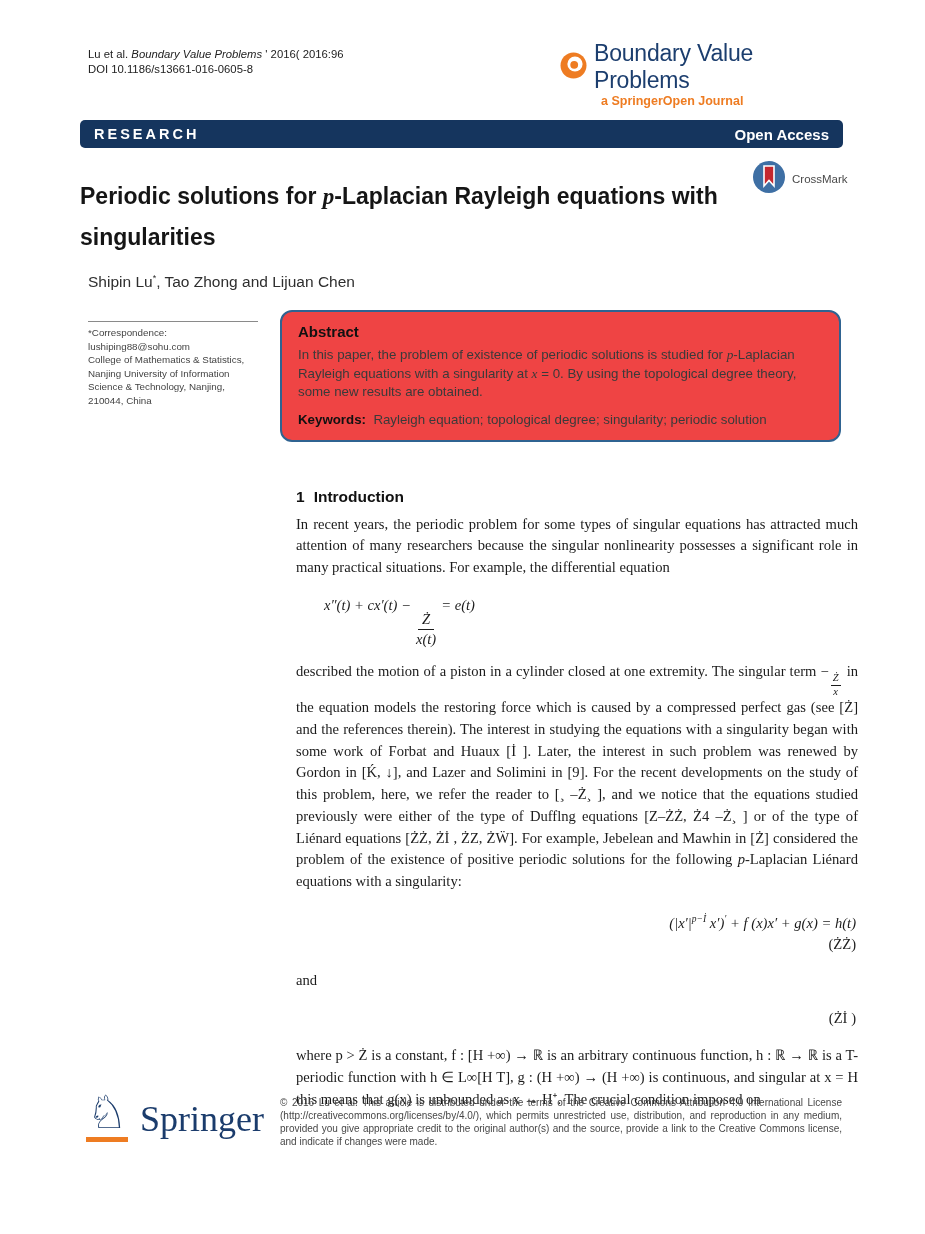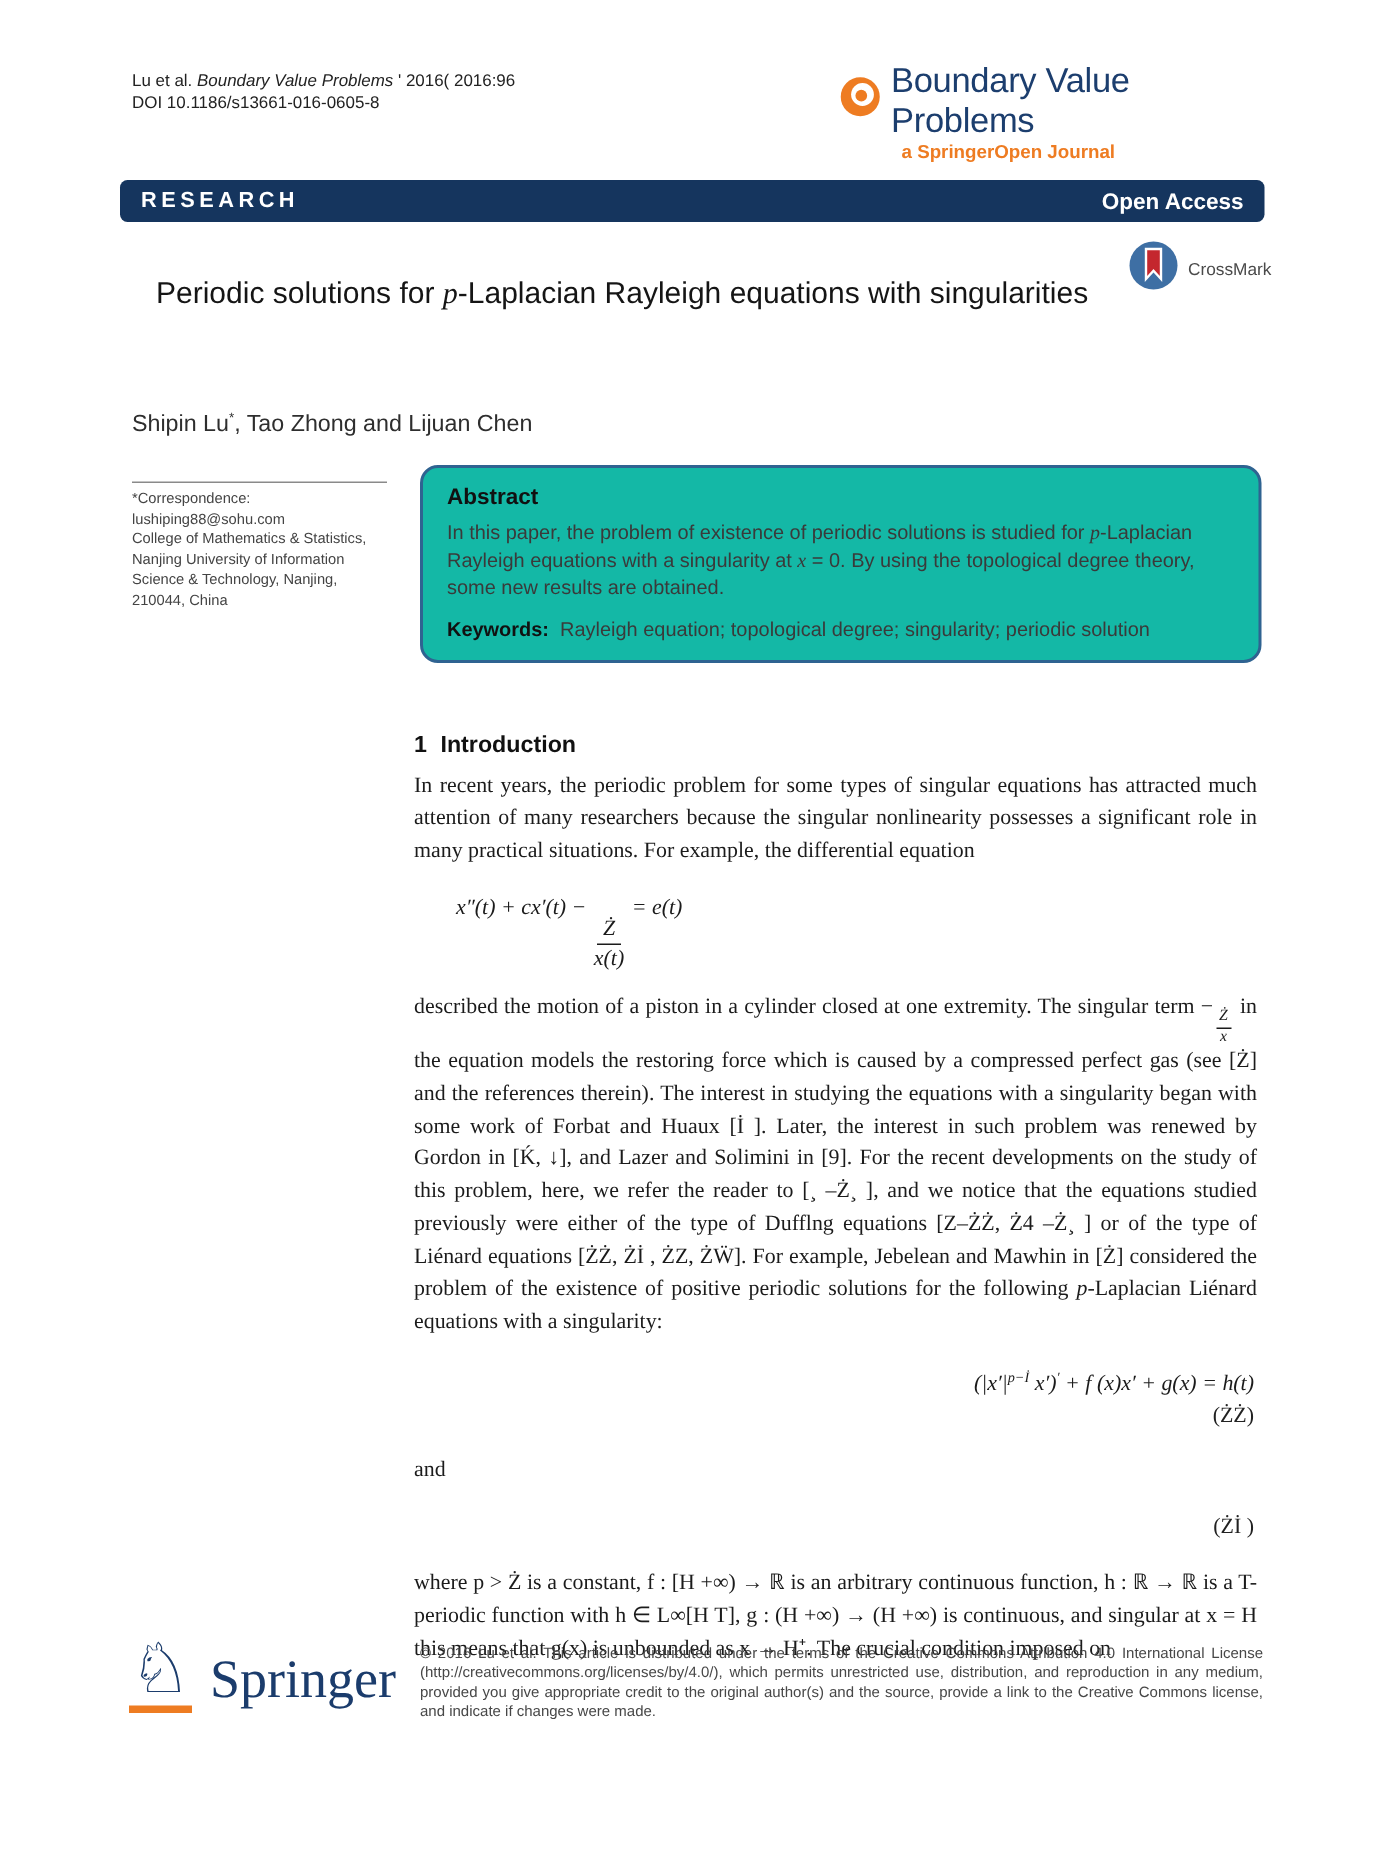--- a/index.html
+++ b/index.html
@@ -16,39 +16,39 @@
   
   .banner{position:absolute;left:80px;top:120px;width:763px;height:28px;background:#15355e;border-radius:5px;display:flex;align-items:center;justify-content:space-between;padding:0 14px;box-sizing:border-box;}
   .banner .res{color:#fff;font-weight:bold;font-size:14.5px;letter-spacing:3px;}
   .banner .oa{color:#fff;font-weight:bold;font-size:15px;}
 
   
   .crossmark{position:absolute;left:752px;top:160px;display:flex;align-items:center;cursor:pointer;}
   .crossmark .cm-label{margin-left:6px;font-size:11.5px;color:#4a4a4a;}
 
   
-  .title{position:absolute;left:104px;top:176px;width:690px;font-size:20px;line-height:41px;color:#151515;font-weight:400;}
+  .title{position:absolute;left:80px;top:176px;width:690px;font-size:23px;line-height:41px;color:#151515;font-weight:700;}
   .title .tmath{font-family:"Liberation Serif",serif;font-style:italic;}
   .authors{position:absolute;left:88px;top:273px;font-size:15.5px;color:#2e2e2e;}
   .authors sup{font-size:9px;}
 
   
   .corr{position:absolute;left:88px;top:321px;width:170px;border-top:1px solid #8a8a8a;padding-top:4px;font-size:9.8px;line-height:13.6px;color:#444;}
   .corr div{white-space:nowrap;}
 
   
-  .absbox{position:absolute;left:280px;top:310px;width:561px;box-sizing:border-box;border:2px solid #2f6391;border-radius:12px;padding:11px 16px 13px 16px;background:#14b8a6;}
+  .absbox{position:absolute;left:280px;top:310px;width:561px;box-sizing:border-box;border:2px solid #2f6391;border-radius:12px;padding:11px 16px 13px 16px;background:#ef4444;}
   .abs-h{font-size:15px;font-weight:bold;color:#111;margin-bottom:6px;}
   .abs-p{font-size:13.3px;line-height:18.6px;color:#3a3a3a;}
   .abs-p .am{font-family:"Liberation Serif",serif;font-style:italic;}
   .kw{margin-top:10px;font-size:13.3px;color:#3a3a3a;}
   .kw b{color:#111;}
 
   
-  .main{position:absolute;left:276px;top:486px;width:562px;font-family:"Liberation Serif",serif;font-size:14.6px;line-height:21.7px;color:#1b1b1b;text-align:justify;}
+  .main{position:absolute;left:296px;top:486px;width:562px;font-family:"Liberation Serif",serif;font-size:14.6px;line-height:21.7px;color:#1b1b1b;text-align:justify;}
   .sec-h{font-family:"Liberation Sans",sans-serif;font-size:15.5px;font-weight:bold;color:#111;margin:0 0 6px 0;text-align:left;}
   .sec-h .num{margin-right:9px;}
   .main p{margin:0;}
   .math{font-style:italic;}
   .eq-row{display:flex;align-items:flex-end;margin:16px 0 14px 0;padding-left:28px;}
   .eq-row.spread{justify-content:space-between;padding-right:2px;flex-direction:column;}
   .eq-label{font-style:normal;color:#222;font-size:14.6px;}
   sup.psup{font-size:9.5px;font-style:italic;}
   .frac{display:inline-flex;flex-direction:column;align-items:center;vertical-align:-14px;line-height:1.15;margin:0 5px;}
   .frac .fnum{padding:0 4px 1px 4px;border-bottom:1px solid #1b1b1b;}

